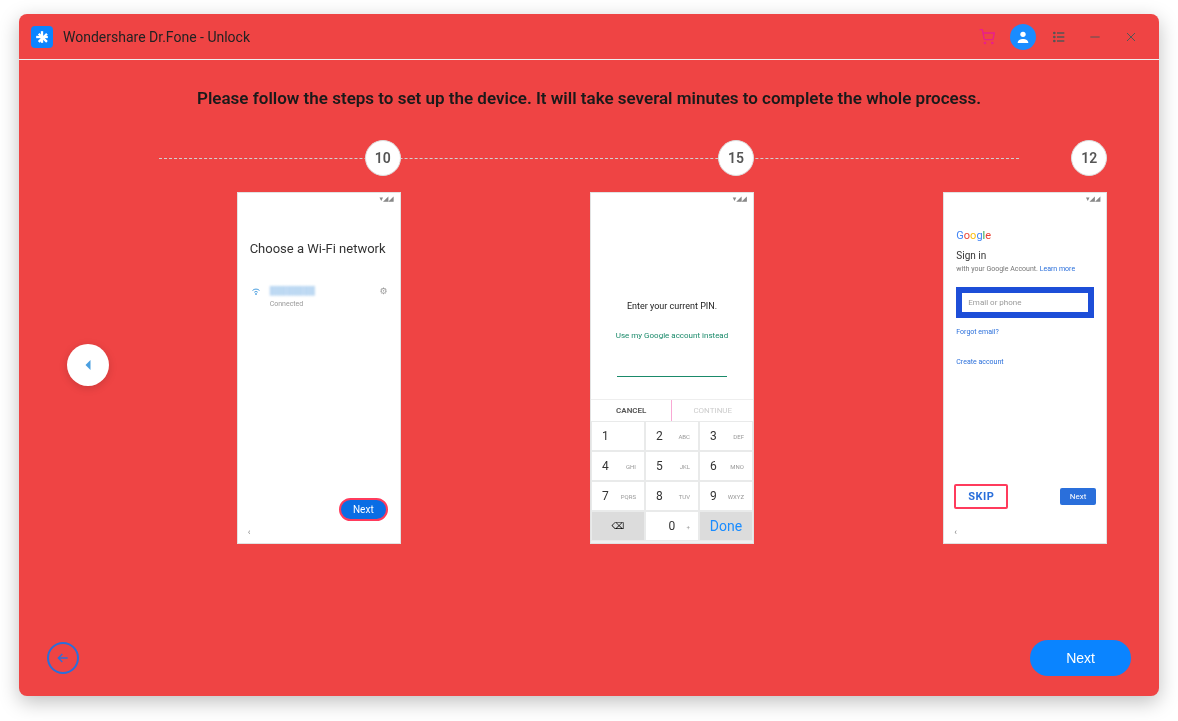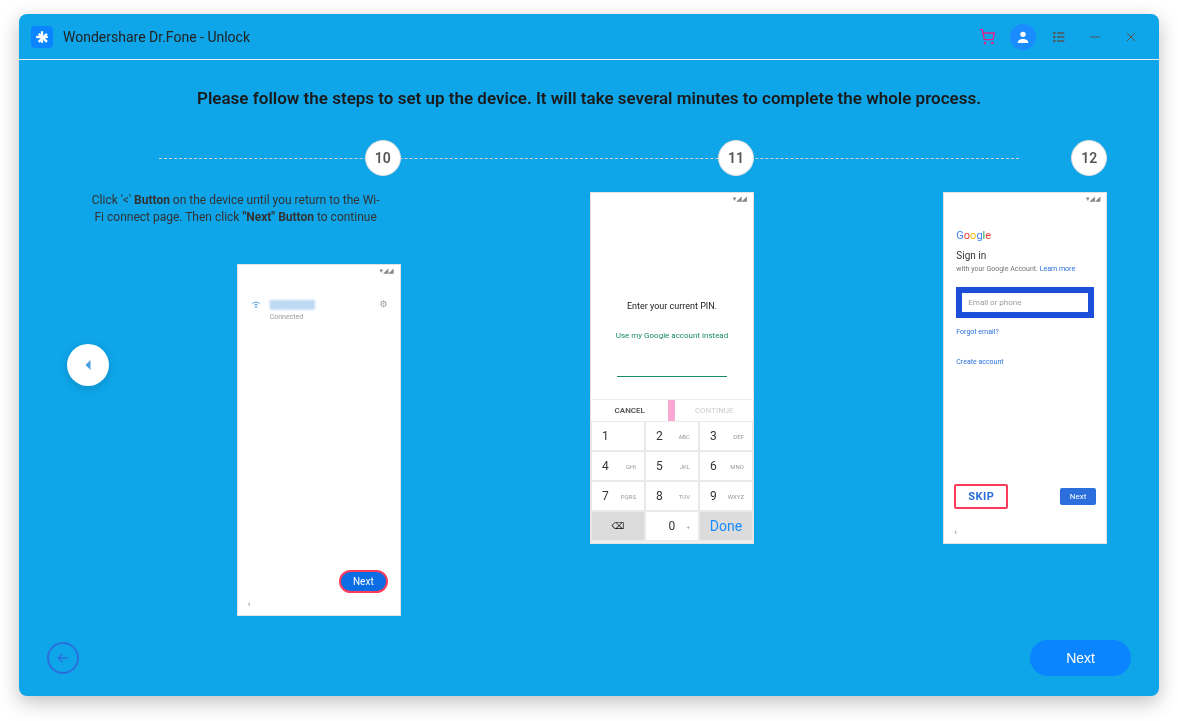--- a/index.html
+++ b/index.html
@@ -8,21 +8,21 @@
     background: #fff;
     width: 1178px;
     height: 721px;
     overflow: hidden;
     position: relative;
   }
   .window {
     width: 1140px;
     height: 682px;
     margin: 14px auto 0;
-    background: #0ea5e9;
+    background: #ef4444;
     border-radius: 8px;
     box-shadow: 0 6px 20px rgba(0,0,0,0.25);
     position: relative;
     overflow: hidden;
   }
   .titlebar {
     height: 46px;
     display: flex;
     align-items: center;
     padding: 0 12px;
@@ -142,21 +142,21 @@
     font-size: 10px;
   }
   .p1-back { position: absolute; bottom: 6px; left: 10px; color: #888; }
 
   
   .p2-head { text-align: center; font-size: 9px; font-weight: 400; margin-top: 96px; color: #222;}
   .p2-link { text-align: center; font-size: 8px; color: #1a8a6a; margin-top: 20px; }
   .p2-under { width: 110px; border-bottom: 1px solid #1a8a6a; margin: 36px auto 0; }
   .p2-row-btns { display: flex; margin-top: 22px; border-top: 1px solid #eee; }
   .p2-row-btns div { flex:1; text-align:center; padding: 6px 0; font-size: 8px; }
-  .p2-cancel { color:#555; font-weight:600; border-right:7px solid #f9a8d4;}
+  .p2-cancel { color:#555; font-weight:600; border-right:1px solid #f9a8d4;}
   .p2-cont { color:#ccc; }
   .keypad { background:#e9eaea; }
   .keypad-row { display:flex; }
   .key { flex:1; height:28px; margin:1px; background:#fff; display:flex; align-items:center; justify-content:center; position:relative;}
   .key .num { font-size:12px; color:#333; position:absolute; left:10px;}
   .key .num.center { position:static; left:auto;}
   .key .letters { font-size:6px; color:#999; position:absolute; right:8px;}
   .key.grey { background:#dcdcdc; }
   .key.done { color:#1a8cff; font-size:14px; }
   .nav-down { text-align:center; padding:4px 0; color:#888; background:#f0f0f0;}
@@ -260,44 +260,42 @@
   </div>
 
   <div class="content">
     <div class="heading">Please follow the steps to set up the device. It will take several minutes to complete the whole process.</div>
 
     <div class="steps-row">
       <div class="divider-line"></div>
 
       <div class="step-col">
         <div class="step-num">10</div>
-        <div class="step-desc">
-          <span>Click '&lt;' </span><b>Button</b><span> on the device until you return to the Wi-Fi connect page. Then click </span><b>"Next" Button</b><span> to continue</span>
-        </div>
         <div class="phone-mock">
           <div class="phone-status">▾◢◢</div>
+          <div class="p1-title">Choose a Wi-Fi network</div>
           <div class="p1-row">
             <span class="wifi-ic">
               <svg viewBox="0 0 24 24" width="12" height="12" fill="none" stroke="currentColor" stroke-width="2">
                   <path d="M5 13a10 10 0 0 1 14 0"></path>
                   <path d="M8.5 16.5a5 5 0 0 1 7 0"></path>
                   <circle cx="12" cy="20" r="1" fill="currentColor"></circle>
                 </svg>
             </span>
             <span class="wifi-name">████████</span>
             <span class="gear-ic">⚙</span>
           </div>
           <div class="p1-connected">Connected</div>
           <div class="p1-next">Next</div>
           <div class="p1-back">‹</div>
         </div>
       </div>
 
       <div class="step-col">
-        <div class="step-num">11</div>
+        <div class="step-num">15</div>
         <div class="phone-mock">
           <div class="phone-status">▾◢◢</div>
           <div class="p2-head">Enter your current PIN.</div>
           <div class="p2-link">Use my Google account instead</div>
           <div class="p2-under"></div>
           <div class="p2-row-btns">
             <div class="p2-cancel">CANCEL</div>
             <div class="p2-cont">CONTINUE</div>
           </div>
           <div class="keypad">

